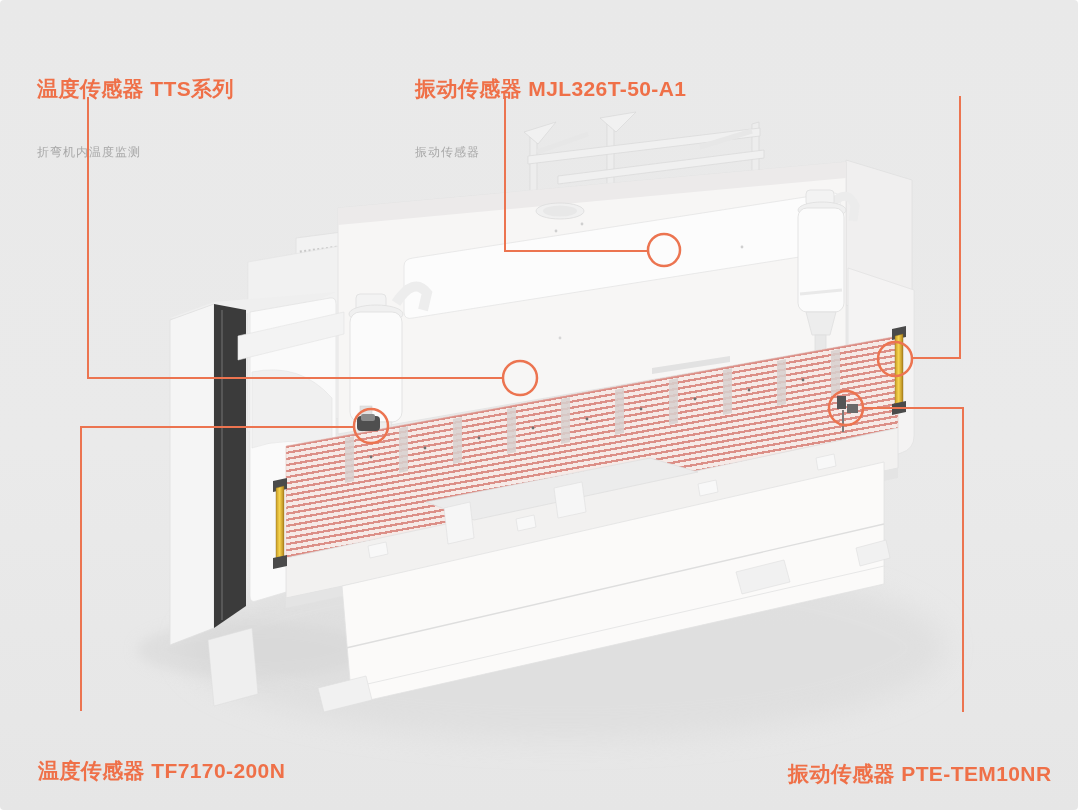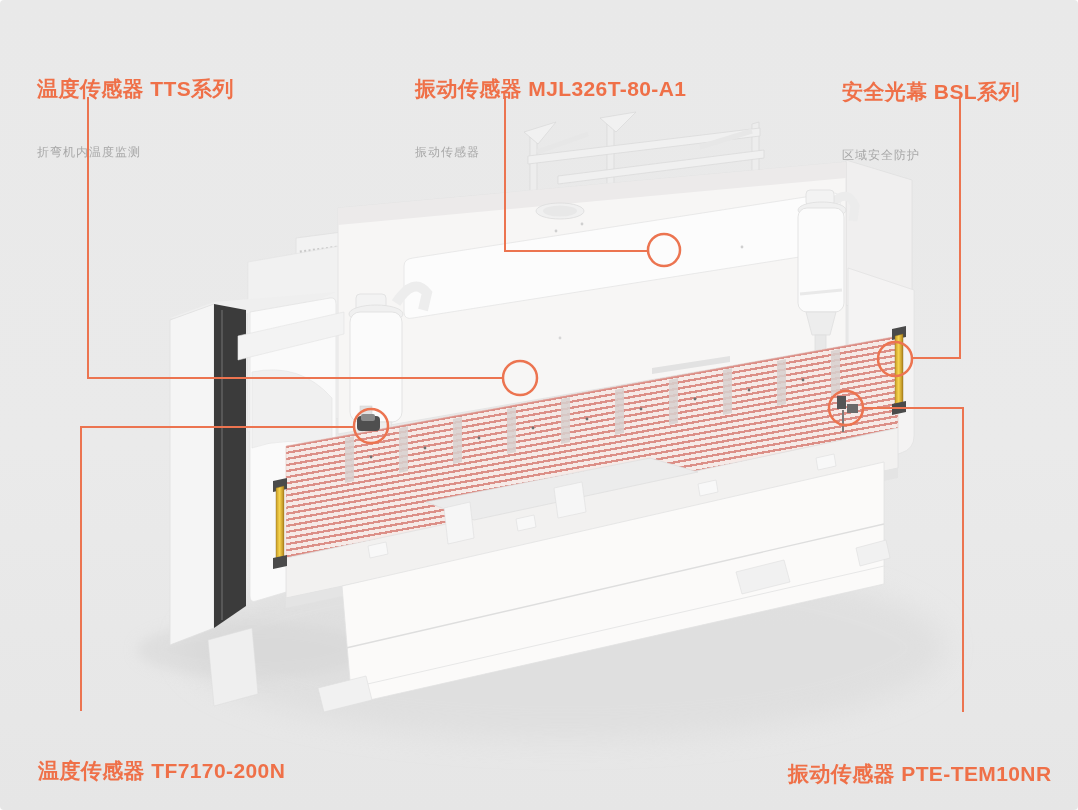--- a/index.html
+++ b/index.html
@@ -202,28 +202,24 @@
       <circle class="ring" cx="846" cy="408" r="17"></circle>
     </g>
   </svg>
 
   <div class="callout" style="left:37px;top:40px">
     <div class="callout-title">温度传感器 TTS系列</div>
     <div class="callout-subtitle">折弯机内温度监测</div>
   </div>
 
   <div class="callout" style="left:415px;top:40px">
-    <div class="callout-title">振动传感器 MJL326T-80-A1</div>
+    <div class="callout-title">振动传感器 MJL326T-50-A1</div>
     <div class="callout-subtitle">振动传感器</div>
   </div>
 
-  <div class="callout" style="left:842px;top:43px">
-    <div class="callout-title">安全光幕 BSL系列</div>
-    <div class="callout-subtitle">区域安全防护</div>
-  </div>
 
   <div class="callout" style="left:38px;top:722px">
     <div class="callout-title">温度传感器 TF7170-200N</div>
     
   </div>
 
   <div class="callout" style="left:788px;top:725px">
     <div class="callout-title">振动传感器 PTE-TEM10NR</div>
     
   </div>

